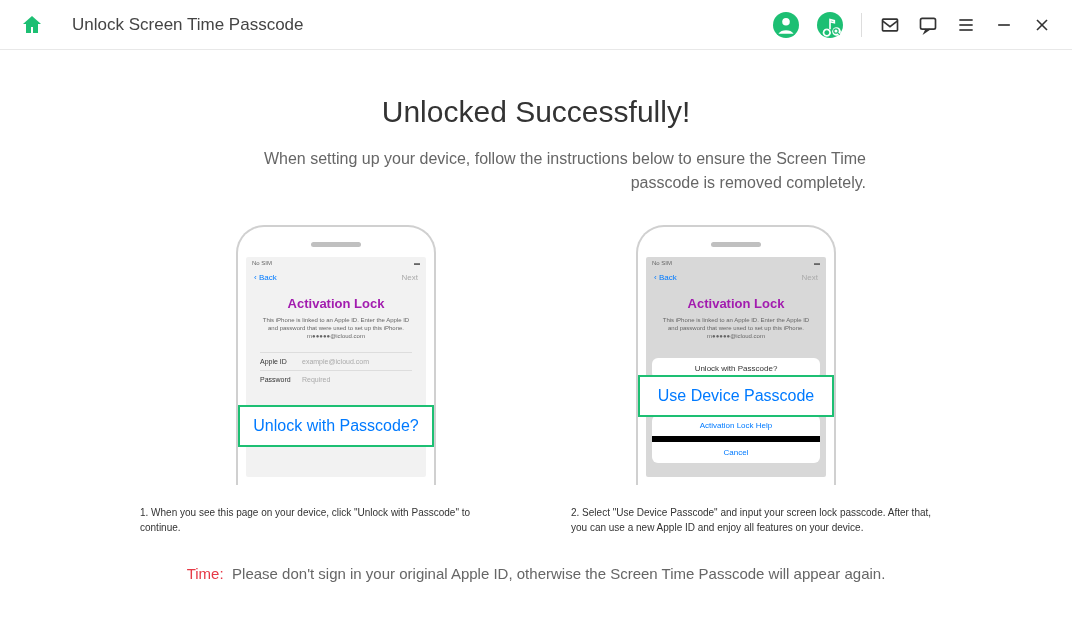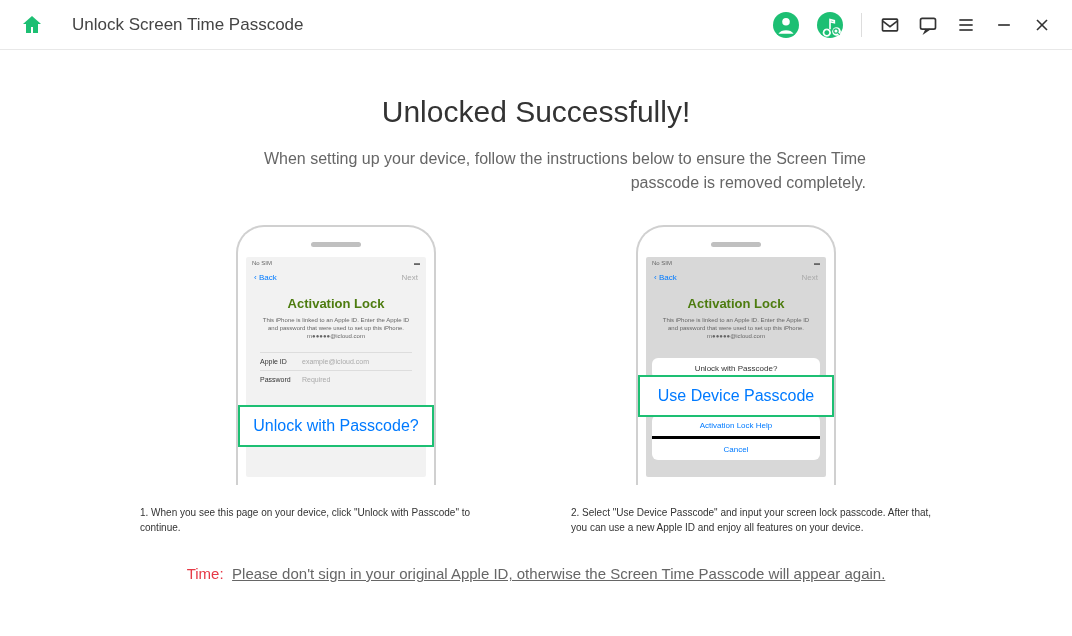--- a/index.html
+++ b/index.html
@@ -131,21 +131,21 @@
     .phone-next {
       color: #aaa;
     }
     .phone-content {
       padding: 10px 14px;
       text-align: center;
     }
     .activation-title {
       font-size: 13px;
       font-weight: 600;
-      color: #4d7c0f;
+      color: #a21caf;
       margin-bottom: 6px;
     }
     .activation-desc {
       font-size: 6px;
       color: #666;
       line-height: 1.3;
       margin-bottom: 12px;
     }
     .form-row {
       display: flex;
@@ -165,21 +165,21 @@
       background: #fff;
       border-radius: 6px;
       margin: 4px 6px;
       overflow: hidden;
     }
     .menu-item {
       padding: 6px;
       font-size: 8px;
       color: #007aff;
       text-align: center;
-      border-bottom: 3px solid #000000;
+      border-bottom: 6px solid #000000;
     }
     .menu-item.black {
       color: #333;
     }
     .menu-item:last-child { border-bottom: none; }
     .highlight-box {
       position: absolute;
       border: 2px solid #1dbf73;
       background: #fff;
       padding: 10px 0;
@@ -217,21 +217,20 @@
       margin-bottom: 25px;
     }
     .note-label {
       color: #e63946;
       font-size: 15px;
       margin-right: 4px;
     }
     .note-text {
       color: #666;
       font-size: 15px;
-      text-decoration: underline;
     }
   </style>
 </head>
 <body>
 
 <div class="header">
   <div class="header-left">
     <svg class="home-icon" viewBox="0 0 24 24">
       <path d="M12 3l9 8h-3v9h-5v-6h-2v6H6v-9H3l9-8z"></path>
     </svg>

